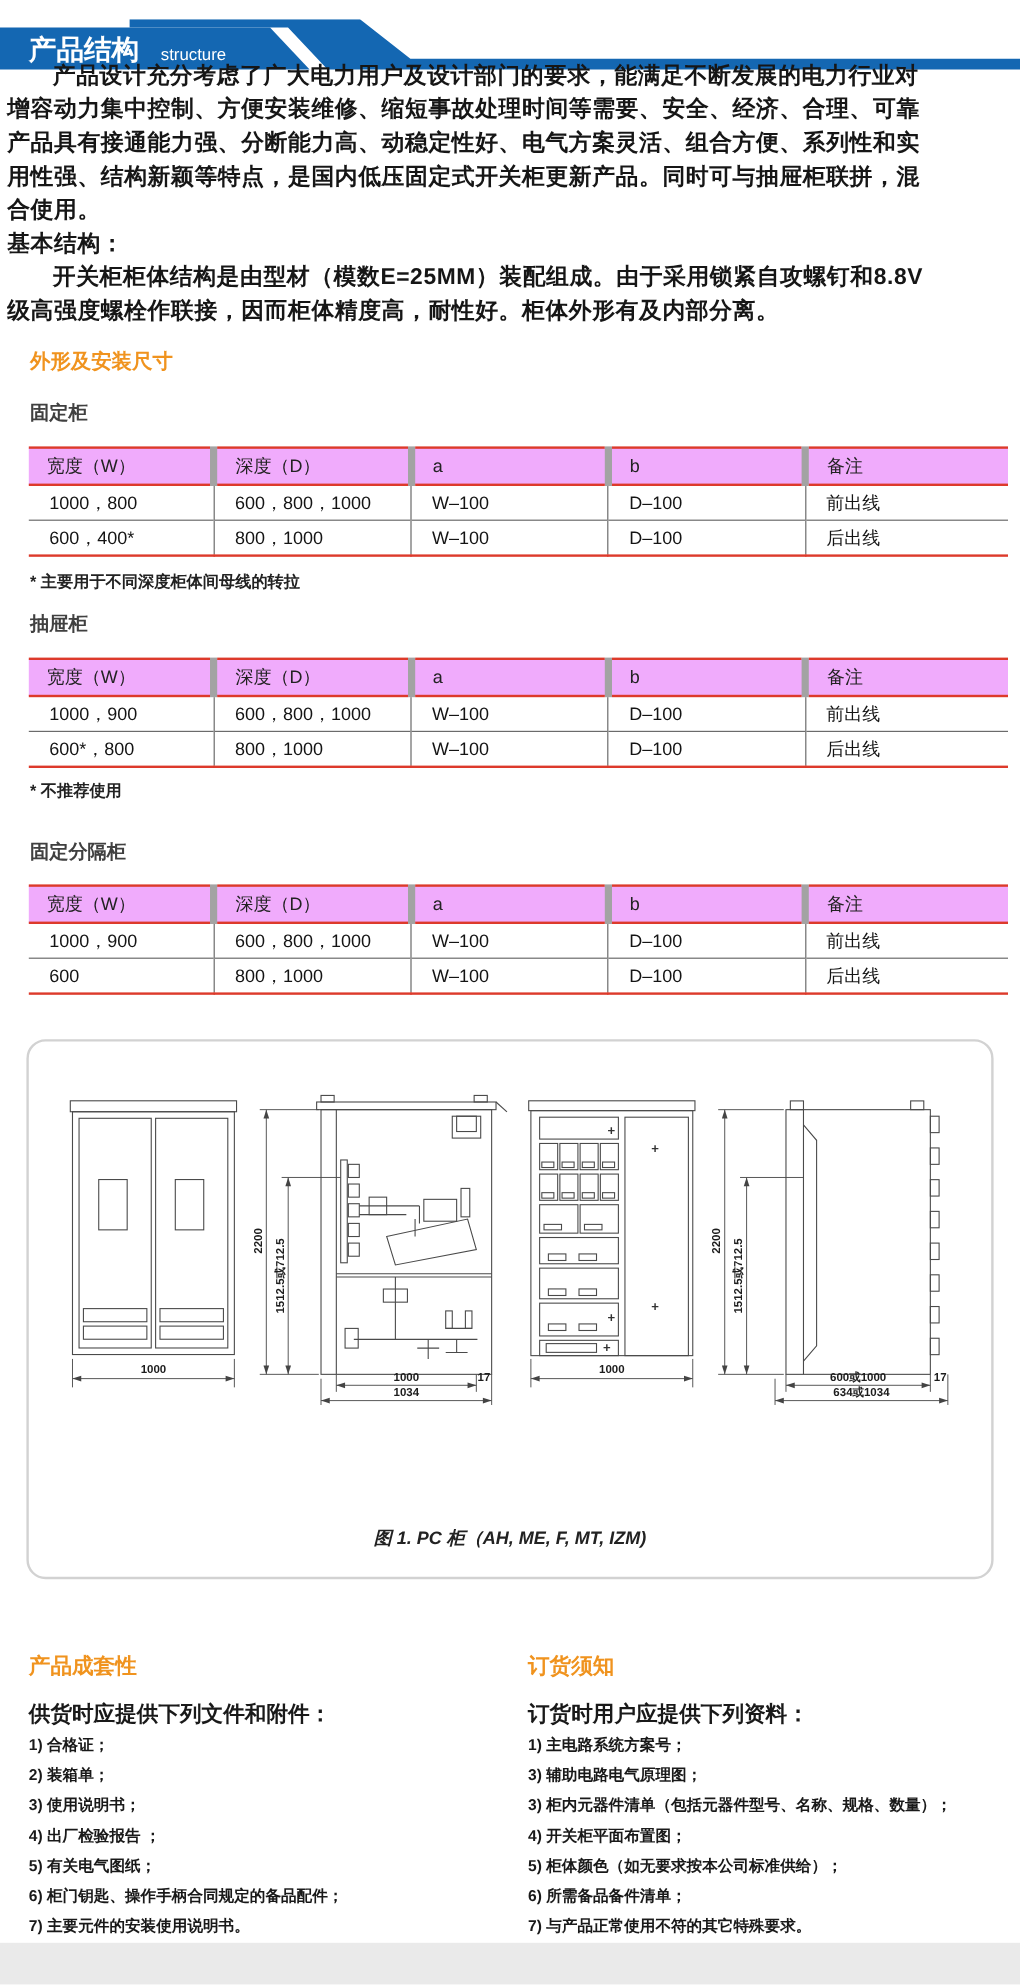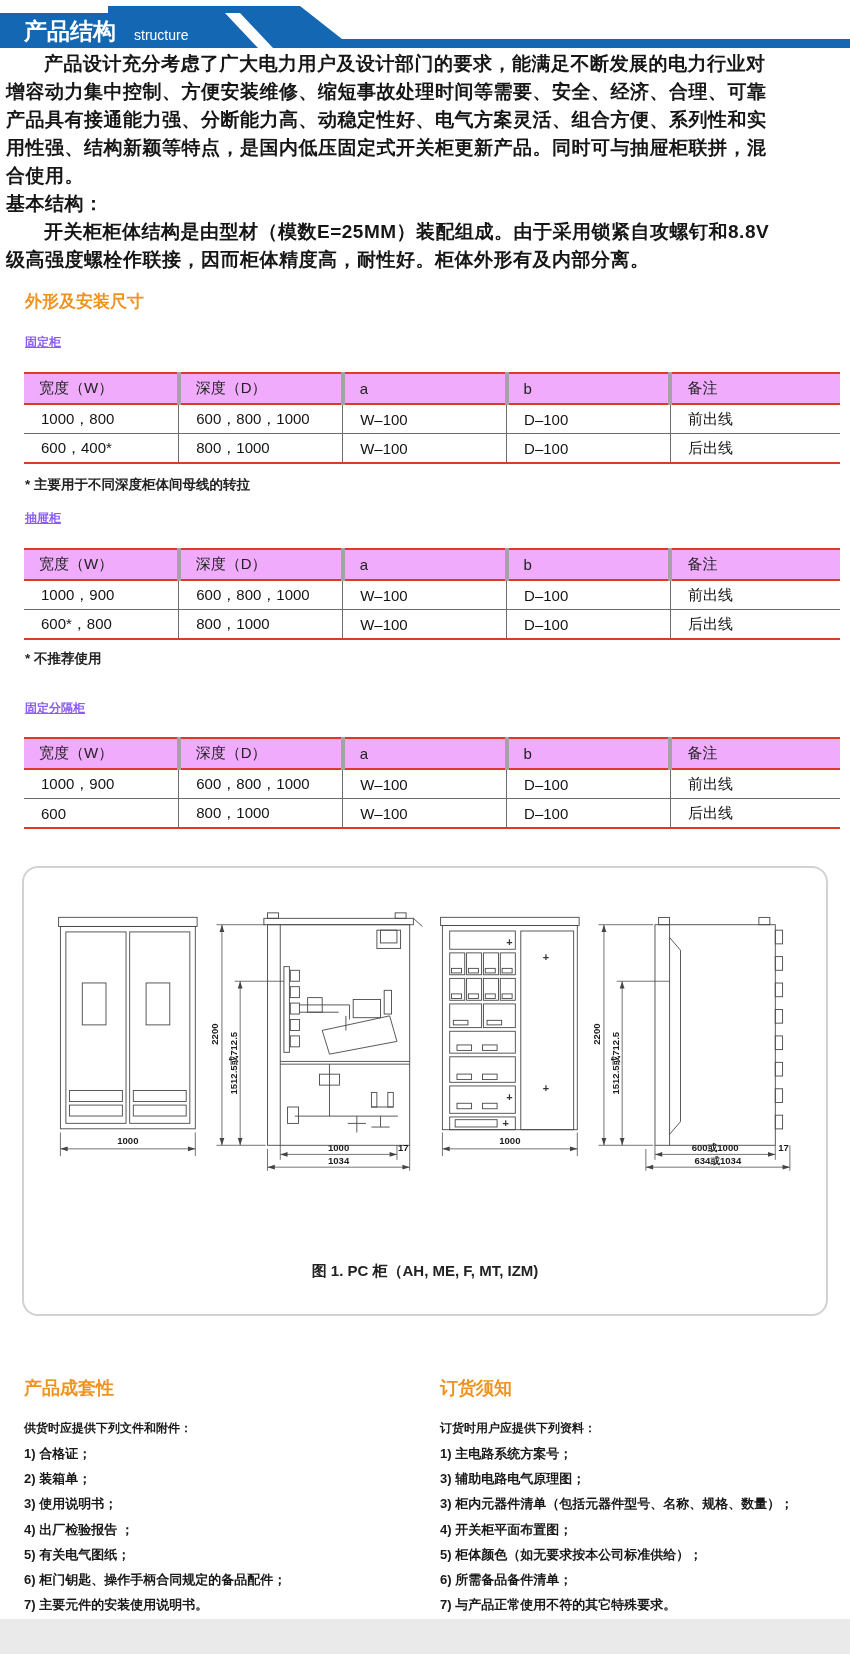--- a/index.html
+++ b/index.html
@@ -1,55 +1,55 @@
 <!DOCTYPE html>
 <html><head>
 <meta charset="utf-8">
 <style>
   html,body{margin:0;padding:0;background:#ffffff;}
   body{font-family:"Liberation Sans","DejaVu Sans",sans-serif;color:#1c1c1c;}
   #page{position:relative;width:850px;height:1654px;background:#fff;overflow:hidden;margin:0 auto;}
 
   
-  .banner{position:absolute;left:0;top:6px;width:808px;height:44px;}
+  .banner{position:absolute;left:0;top:16px;width:808px;height:44px;}
 
   
   .intro{position:absolute;left:6px;top:50px;width:840px;font-size:19px;font-weight:700;line-height:28px;color:#161616;letter-spacing:.5px;}
   .intro .indent{text-indent:2em;}
 
   .h-orange{position:absolute;font-size:17px;font-weight:700;color:#f0931e;}
-  .sub-title{position:absolute;font-size:12px;font-weight:700;color:#8b5cf6;text-decoration:underline;}
+  .sub-title{position:absolute;font-size:16px;font-weight:700;color:#404040;}
 
   table.spec{position:absolute;left:24px;width:816px;border-collapse:collapse;table-layout:fixed;
     border-top:2px solid #dd3a2b;border-bottom:2px solid #dd3a2b;font-size:15px;}
   table.spec th{background:#f0abfc;font-weight:500;text-align:left;height:29px;padding:0 0 0 15px;
     border-bottom:2px solid #dd3a2b;color:#222;}
-  table.spec th + th{border-left:4px solid #a3a3a3;margin-left:20px;}
+  table.spec th + th{border-left:6px solid #a3a3a3;margin-left:20px;}
   table.spec td{height:28px;padding:0 0 0 17px;color:#141414;}
   table.spec td + td{border-left:1px solid #6b6b6b;}
   table.spec tbody tr + tr td{border-top:1px solid #6b6b6b;}
   .col-w{width:19%;} .col-d{width:20%;} .col-a{width:20%;} .col-b{width:20%;} .col-r{width:21%;}
 
   .footnote{position:absolute;left:25px;font-size:13.5px;font-weight:600;color:#222;}
 
   
   .figure-box{position:absolute;left:22px;top:866px;width:802px;height:446px;border:2px solid #d2d2d2;border-radius:16px;background:#fff;}
   .drawings{position:absolute;left:0;top:16px;right:0;display:flex;justify-content:space-between;padding:0 20px;}
-  .figure-caption{position:absolute;left:0;bottom:33px;width:100%;text-align:center;font-size:15px;font-weight:600;color:#222;}
+  .figure-caption{position:absolute;left:0;bottom:22px;width:100%;text-align:center;font-size:15px;font-weight:600;color:#222;font-style:italic;}
 
   svg .ln{stroke:#4a4a4a;stroke-width:1;fill:none;}
   svg .dim{stroke:#555;stroke-width:0.9;fill:none;}
   svg .ar{fill:#444;stroke:none;}
   svg .dt{font-size:10.5px;fill:#1d1d1d;font-weight:600;}
   svg .plus{font-size:12px;fill:#333;font-weight:600;}
 
   
   .bcol{position:absolute;top:1376px;width:405px;}
   .bcol .bhead{font-size:18px;font-weight:700;color:#f0931e;margin:0 0 16px 0;}
-  .bcol .bintro{font-size:12px;font-weight:700;color:#191919;line-height:25px;}
+  .bcol .bintro{font-size:18px;font-weight:700;color:#191919;line-height:25px;}
   .bcol ul{list-style:none;margin:0;padding:0;}
   .bcol li{font-size:13px;font-weight:700;color:#191919;line-height:25.2px;}
   .bleft{left:24px;}
   .bright{left:440px;}
 
   .footer-band{position:absolute;left:0;top:1619px;width:850px;height:35px;background:#eaeaea;}
 </style>
 </head>
 <body>
 

